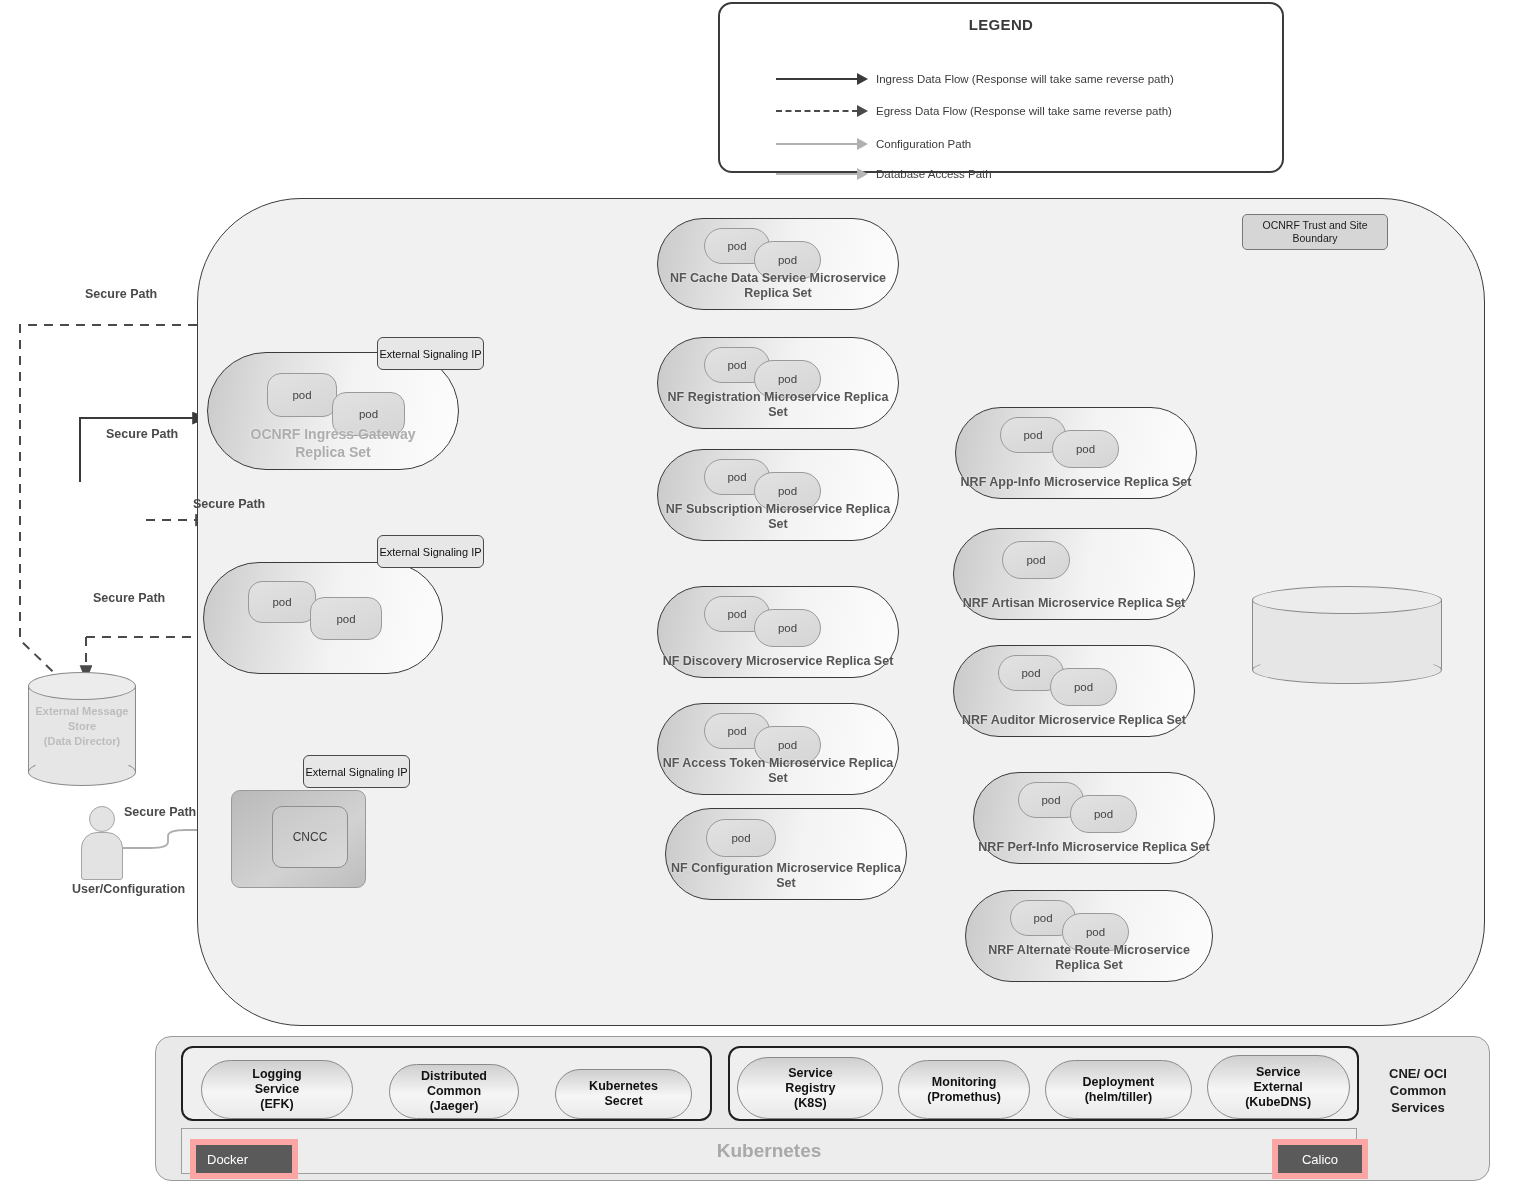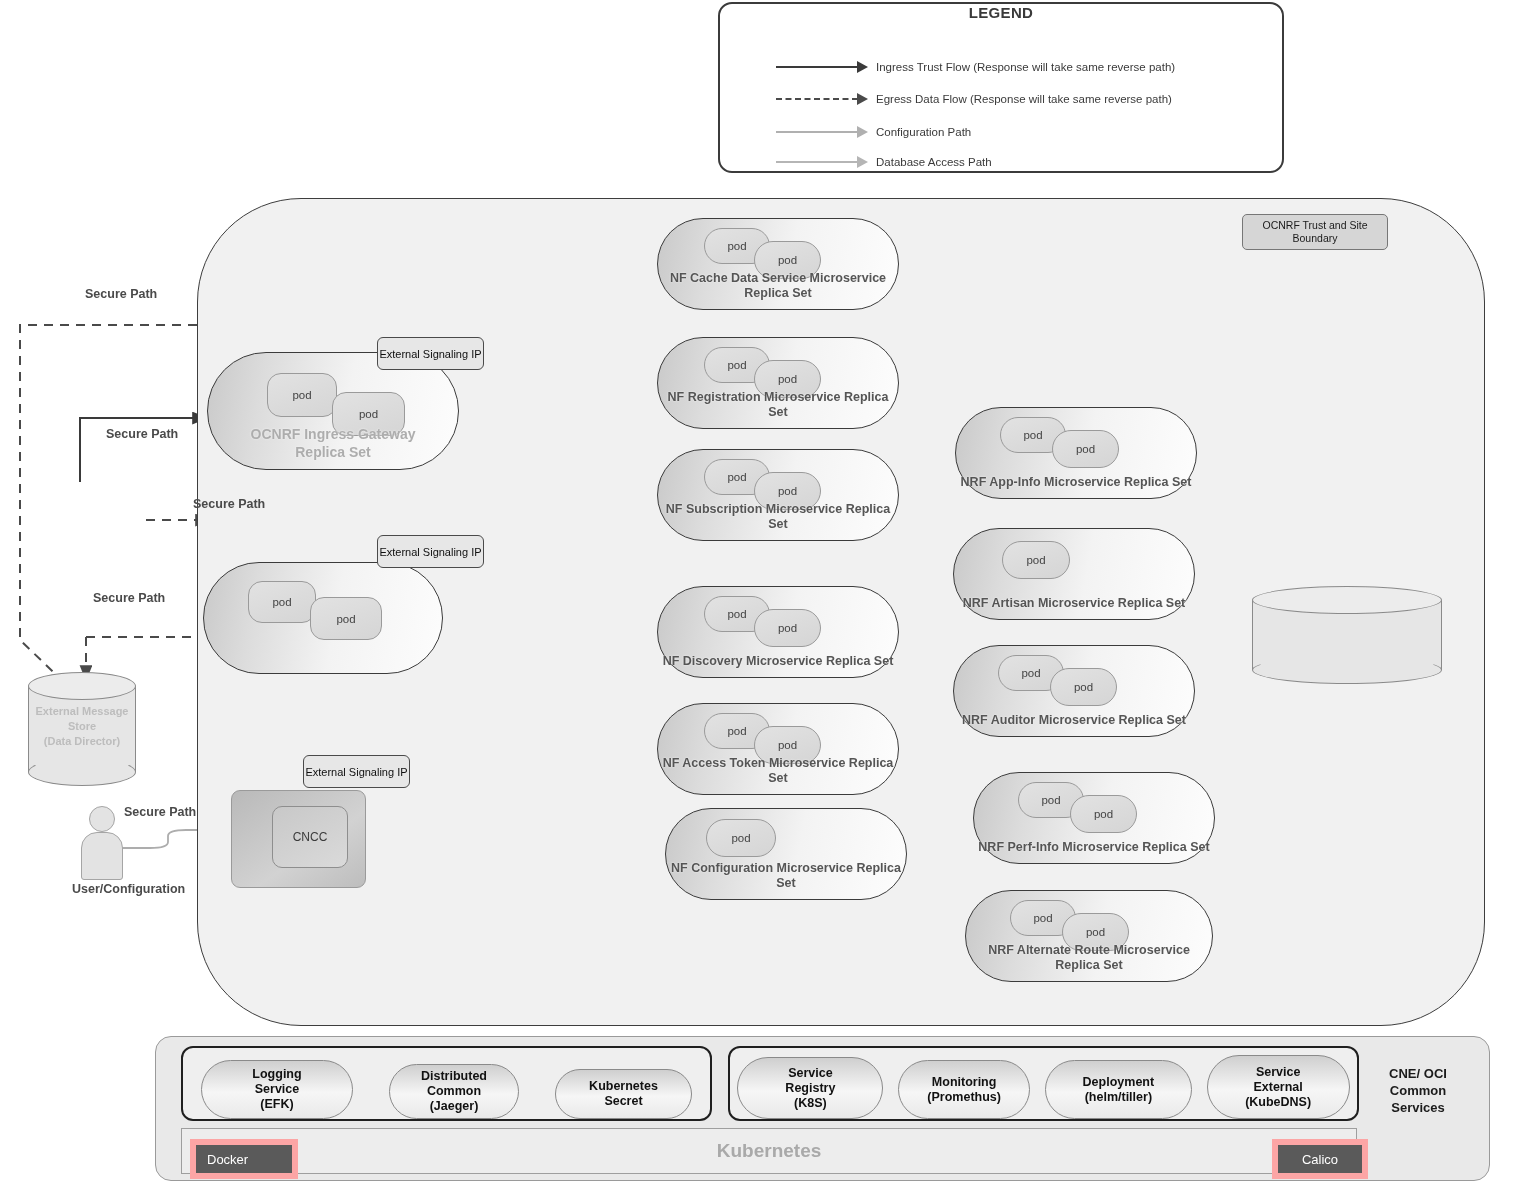--- a/index.html
+++ b/index.html
@@ -13,21 +13,21 @@
   .node{position:absolute;box-sizing:border-box;display:flex;flex-direction:column;
         align-items:center;justify-content:center;text-align:center;}
 
   
   #legend{
     left:718px;top:2px;width:566px;height:171px;
     background:#fff;border:2px solid #3b3b3b;border-radius:14px;
     justify-content:flex-start;align-items:stretch;
   }
   #legend .legend-title{font-size:15px;font-weight:bold;color:#3a3a3a;text-align:center;
-        margin-top:0;letter-spacing:.3px;}
+        margin-top:12px;letter-spacing:.3px;}
   #legend .rows{margin-top:10px;position:relative;flex:1;}
   .legend-row{position:absolute;left:56px;right:8px;height:20px;display:flex;align-items:center;}
   .legend-row .lbl{font-size:11.5px;color:#3a3a3a;margin-left:8px;white-space:nowrap;}
   .leg-line{width:92px;height:12px;position:relative;flex:0 0 auto;}
   .leg-line i{position:absolute;left:0;top:5px;width:82px;height:0;border-top-width:2.2px;border-top-style:solid;}
   .leg-line b{position:absolute;right:0;top:0;width:0;height:0;
       border-top:6px solid transparent;border-bottom:6px solid transparent;border-left:11px solid #3a3a3a;}
 
   
   #trust-boundary{
@@ -198,21 +198,21 @@
   </svg>
 
   <div class="node" id="legend">
     <div class="legend-title">LEGEND</div>
     <div class="rows">
       <div class="legend-row" style="top:26px">
         <span class="leg-line">
             <i style="border-top-color:#3a3a3a"></i>
             <b style="border-left-color:#3a3a3a"></b>
           </span>
-        <span class="lbl">Ingress Trust Flow (Response will take same reverse path)</span>
+        <span class="lbl">Ingress Data Flow (Response will take same reverse path)</span>
       </div>
       <div class="legend-row" style="top:58px">
         <span class="leg-line">
             <i style="border-top-style:dashed;border-top-color:#4a4a4a"></i>
             <b style="border-left-color:#4a4a4a"></b>
           </span>
         <span class="lbl">Egress Data Flow (Response will take same reverse path)</span>
       </div>
       <div class="legend-row" style="top:91px">
         <span class="leg-line">

